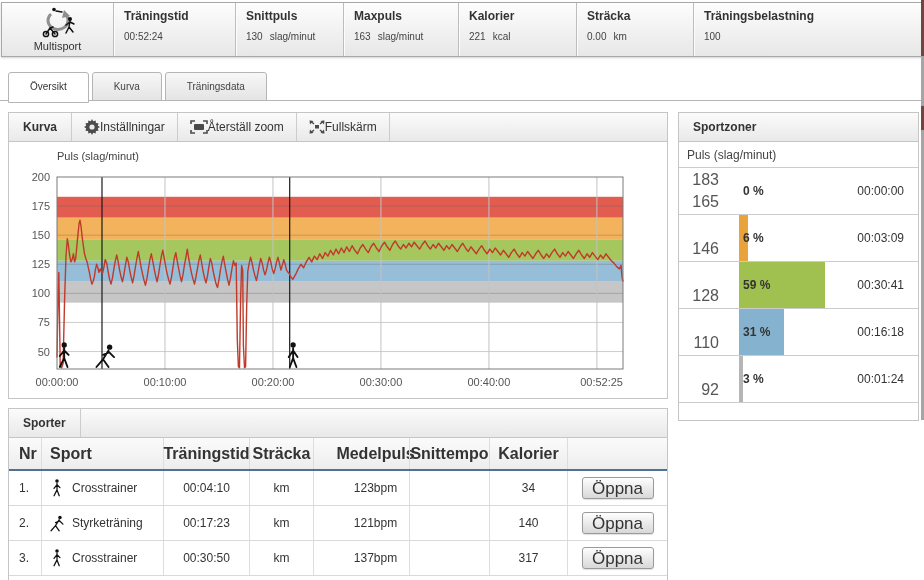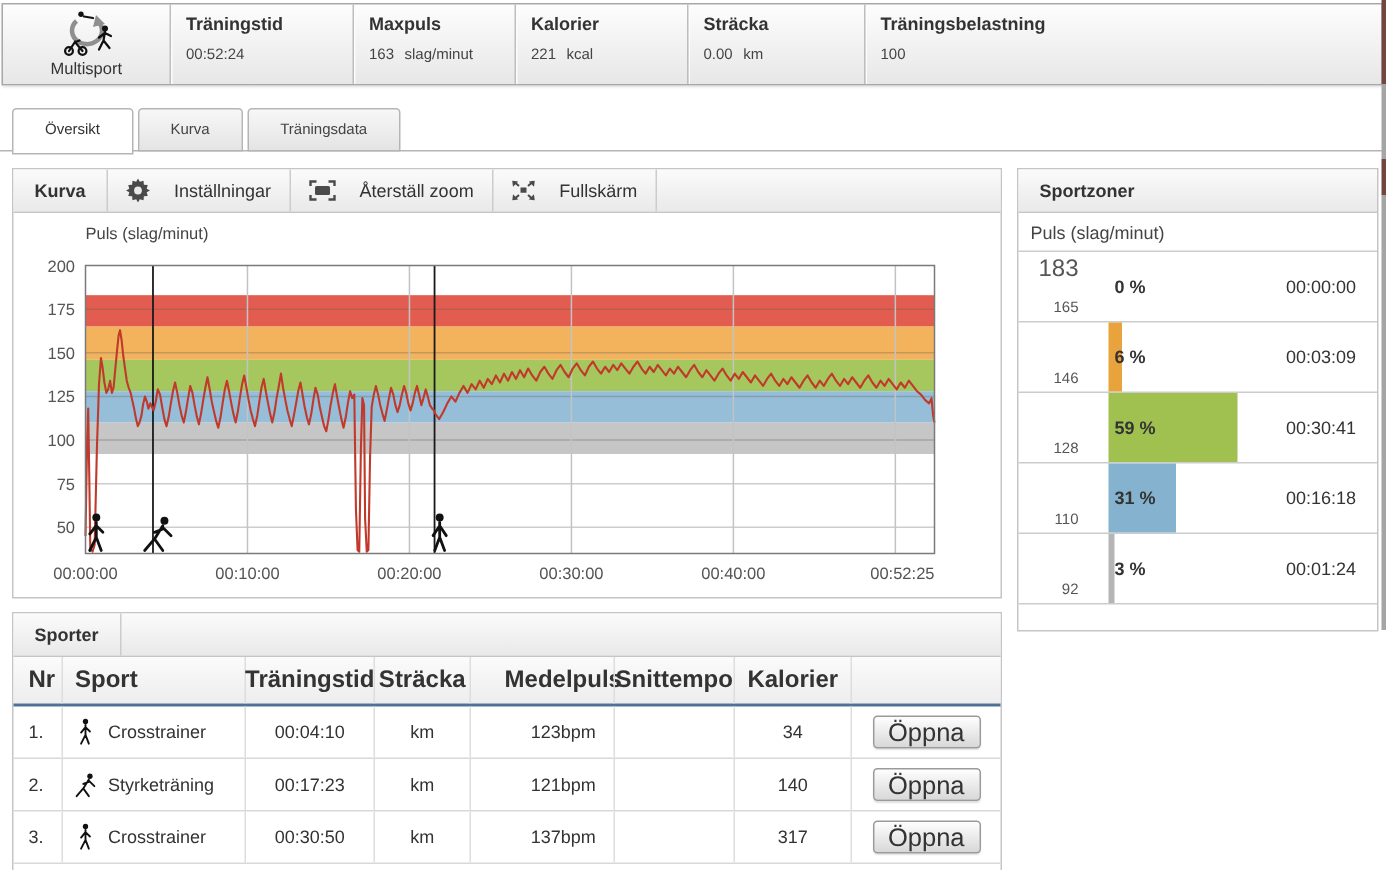--- a/index.html
+++ b/index.html
@@ -30,37 +30,37 @@
     border:1px solid #b5b5b5;border-radius:3px 3px 0 0;cursor:pointer;
     background:linear-gradient(#f7f7f7,#e4e4e4);}
   .tab.active{background:#fff;height:29px;color:#333;}
   .content-sep{position:absolute;left:0;top:100px;width:924px;height:1px;background:#b5b5b5;}
 
   
   .panel{position:absolute;border:1px solid #c5c5c5;background:#fff;box-sizing:border-box;}
   .panel-header{height:28px;background:linear-gradient(#fbfbfb,#e9e9e9);border-bottom:1px solid #c5c5c5;
     display:flex;align-items:stretch;font-size:12px;font-weight:bold;color:#333;}
   .ph-title{display:flex;align-items:center;padding:0 14px;border-right:1px solid #ccc;}
-  .tool-btn{display:flex;align-items:center;gap:16px;padding:0 12px;border-right:1px solid #ccc;
+  .tool-btn{display:flex;align-items:center;gap:0;padding:0 12px;border-right:1px solid #ccc;
     font-weight:normal;font-size:12px;color:#333;cursor:pointer;background:transparent;}
   .tool-btn svg{display:block;}
 
   
   #curve-panel{left:8px;top:112px;width:660px;height:287px;}
   .chart-wrap{position:relative;height:258px;}
   .chart-title{position:absolute;left:48px;top:8px;font-size:11px;color:#444;}
   #chart{position:absolute;top:31px;left:8px;}
 
   
   #zones-panel{left:678px;top:112px;width:241px;height:309px;}
   .zones-sub{padding:6px 8px 5px 8px;border-bottom:1px solid #ccc;font-size:12px;color:#444;}
   .zone-rows{position:relative;}
   .zone-row{position:relative;height:46px;border-bottom:1px solid #ccc;}
   .zr-upper{position:absolute;top:3px;left:0;width:40px;text-align:right;font-size:16px;color:#555;}
-  .zr-lower{position:absolute;bottom:3px;left:0;width:40px;text-align:right;font-size:10px;color:#555;}
+  .zr-lower{position:absolute;bottom:3px;left:0;width:40px;text-align:right;font-size:16px;color:#555;}
   .zr-bar{position:absolute;left:60px;top:0;bottom:0;}
   .zr-pct{position:absolute;left:64px;top:50%;transform:translateY(-50%);font-weight:bold;font-size:12px;color:#333;}
   .zr-time{position:absolute;right:14px;top:50%;transform:translateY(-50%);font-size:12px;color:#333;}
 
   
   #sports-panel{left:8px;top:408px;width:660px;height:172px;border-bottom:none;}
   .thead{display:flex;height:31px;font-weight:bold;font-size:16px;color:#333;
     background:linear-gradient(#fbfbfb,#ededed);border-bottom:2px solid #4d7296;}
   .trow{display:flex;height:34px;align-items:center;font-size:12px;color:#333;border-bottom:1px solid #d9d9d9;}
   .tc{box-sizing:border-box;height:100%;display:flex;align-items:center;border-left:1px solid #ddd;}
@@ -99,20 +99,24 @@
           <circle cx="17" cy="2.5" r="1.8" fill="#111" stroke="none"></circle>
           <path d="M19,4 L25,5"></path>
         </g>
       </svg>
       <div class="lbl">Multisport</div>
     </div>
 
   <div class="stat-cell">
         <div class="stat-label">Träningstid</div>
         <div class="stat-value"><span>00:52:24</span></div>
+      </div>
+      <div class="stat-cell">
+        <div class="stat-label">Snittpuls</div>
+        <div class="stat-value"><span>130</span><span class="unit">slag/minut</span></div>
       </div>
       <div class="stat-cell">
         <div class="stat-label">Maxpuls</div>
         <div class="stat-value"><span>163</span><span class="unit">slag/minut</span></div>
       </div>
       <div class="stat-cell">
         <div class="stat-label">Kalorier</div>
         <div class="stat-value"><span>221</span><span class="unit">kcal</span></div>
       </div>
       <div class="stat-cell">

